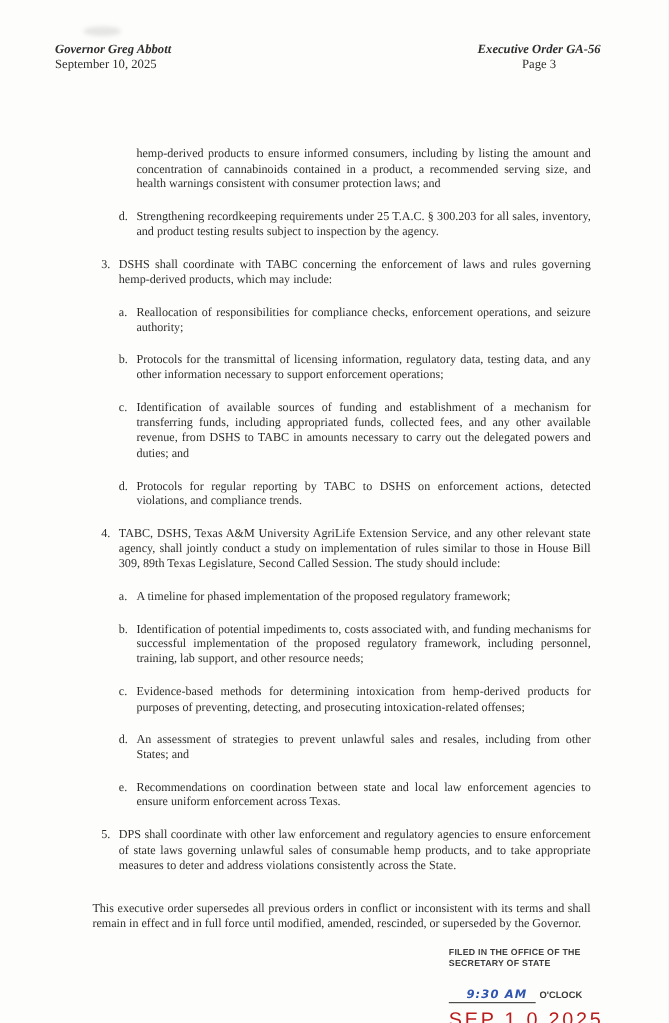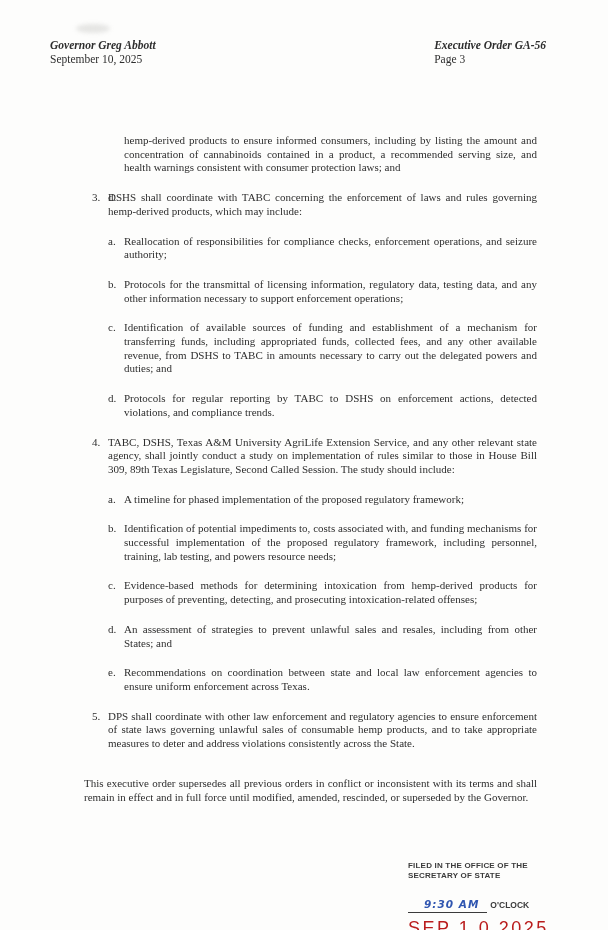--- a/index.html
+++ b/index.html
@@ -21,21 +21,21 @@
     width: 34px; height: 9px; border-radius: 50%;
     background: #c9c9c6; opacity: .45; filter: blur(2px);
   }
   
   .header {
     position: absolute; top: 38px; left: 50px; right: 62px;
     display: flex; justify-content: space-between;
     font-size: 11.5px; line-height: 14px;
   }
   .h-left { text-align: left; }
-  .h-right { text-align: left; }
+  .h-right { text-align: center; }
   .bold-italic { font-weight: bold; font-style: italic; }
   
   .body {
     position: absolute; top: 118px; left: 72px; right: 71px;
     font-size: 11px; line-height: 13.7px;
   }
   .block {
     position: relative;
     text-align: justify;
     margin: 16px 0 13px 0;
@@ -101,29 +101,29 @@
     </div>
     <div class="h-right">
       <div class="bold-italic">Executive Order GA-56</div>
       <div>Page 3</div>
     </div>
   </div>
 
   <div class="body">
     <div id="blocks-container">
         <div class="block cont"><span>hemp-derived products to ensure informed consumers, including by listing the amount and concentration of cannabinoids contained in a product, a recommended serving size, and health warnings consistent with consumer protection laws; and</span></div>
-        <div class="block letter"><span class="marker">d.</span></div>
+        <div class="block letter"><span class="marker">d.</span><span>Strengthening recordkeeping requirements under 25 T.A.C. § 300.203 for all sales, inventory, and product testing results subject to inspection by the agency.</span></div>
         <div class="block number"><span class="marker">3.</span><span>DSHS shall coordinate with TABC concerning the enforcement of laws and rules governing hemp-derived products, which may include:</span></div>
         <div class="block letter"><span class="marker">a.</span><span>Reallocation of responsibilities for compliance checks, enforcement operations, and seizure authority;</span></div>
         <div class="block letter"><span class="marker">b.</span><span>Protocols for the transmittal of licensing information, regulatory data, testing data, and any other information necessary to support enforcement operations;</span></div>
         <div class="block letter"><span class="marker">c.</span><span>Identification of available sources of funding and establishment of a mechanism for transferring funds, including appropriated funds, collected fees, and any other available revenue, from DSHS to TABC in amounts necessary to carry out the delegated powers and duties; and</span></div>
         <div class="block letter"><span class="marker">d.</span><span>Protocols for regular reporting by TABC to DSHS on enforcement actions, detected violations, and compliance trends.</span></div>
         <div class="block number"><span class="marker">4.</span><span>TABC, DSHS, Texas A&amp;M University AgriLife Extension Service, and any other relevant state agency, shall jointly conduct a study on implementation of rules similar to those in House Bill 309, 89th Texas Legislature, Second Called Session. The study should include:</span></div>
         <div class="block letter"><span class="marker">a.</span><span>A timeline for phased implementation of the proposed regulatory framework;</span></div>
-        <div class="block letter"><span class="marker">b.</span><span>Identification of potential impediments to, costs associated with, and funding mechanisms for successful implementation of the proposed regulatory framework, including personnel, training, lab testing, and powers resource needs;</span></div>
+        <div class="block letter"><span class="marker">b.</span><span>Identification of potential impediments to, costs associated with, and funding mechanisms for successful implementation of the proposed regulatory framework, including personnel, training, lab support, and other resource needs;</span></div>
         <div class="block letter"><span class="marker">c.</span><span>Evidence-based methods for determining intoxication from hemp-derived products for purposes of preventing, detecting, and prosecuting intoxication-related offenses;</span></div>
         <div class="block letter"><span class="marker">d.</span><span>An assessment of strategies to prevent unlawful sales and resales, including from other States; and</span></div>
         <div class="block letter"><span class="marker">e.</span><span>Recommendations on coordination between state and local law enforcement agencies to ensure uniform enforcement across Texas.</span></div>
         <div class="block number"><span class="marker">5.</span><span>DPS shall coordinate with other law enforcement and regulatory agencies to ensure enforcement of state laws governing unlawful sales of consumable hemp products, and to take appropriate measures to deter and address violations consistently across the State.</span></div>
       </div>
     <p class="closing">This executive order supersedes all previous orders in conflict or inconsistent with its terms and shall remain in effect and in full force until modified, amended, rescinded, or superseded by the Governor.</p>
   </div>
 
   <div class="stamp">
     <div class="stamp-line">FILED IN THE OFFICE OF THE</div>

